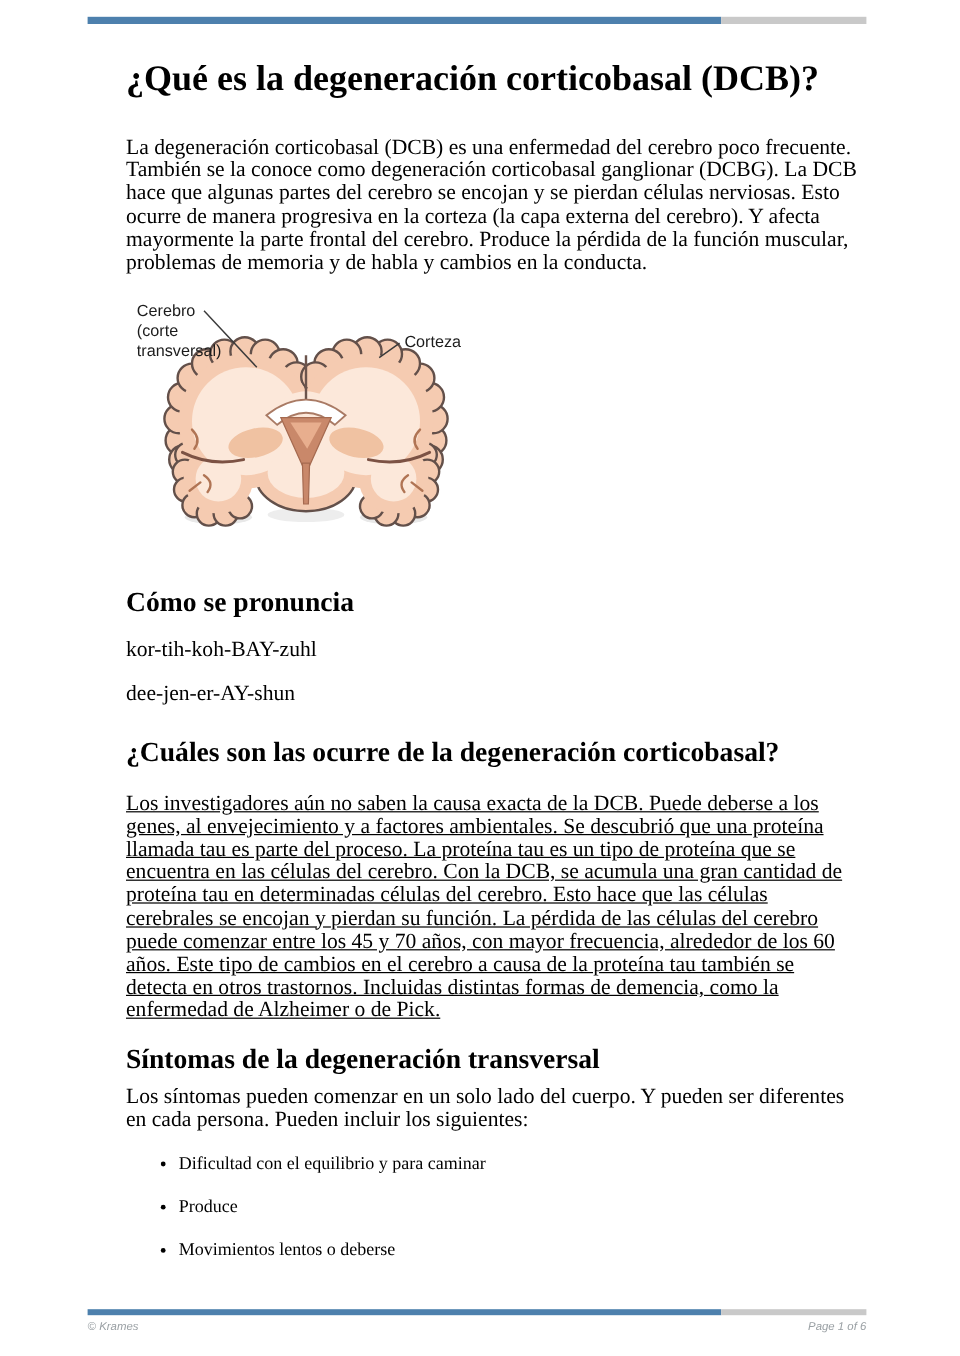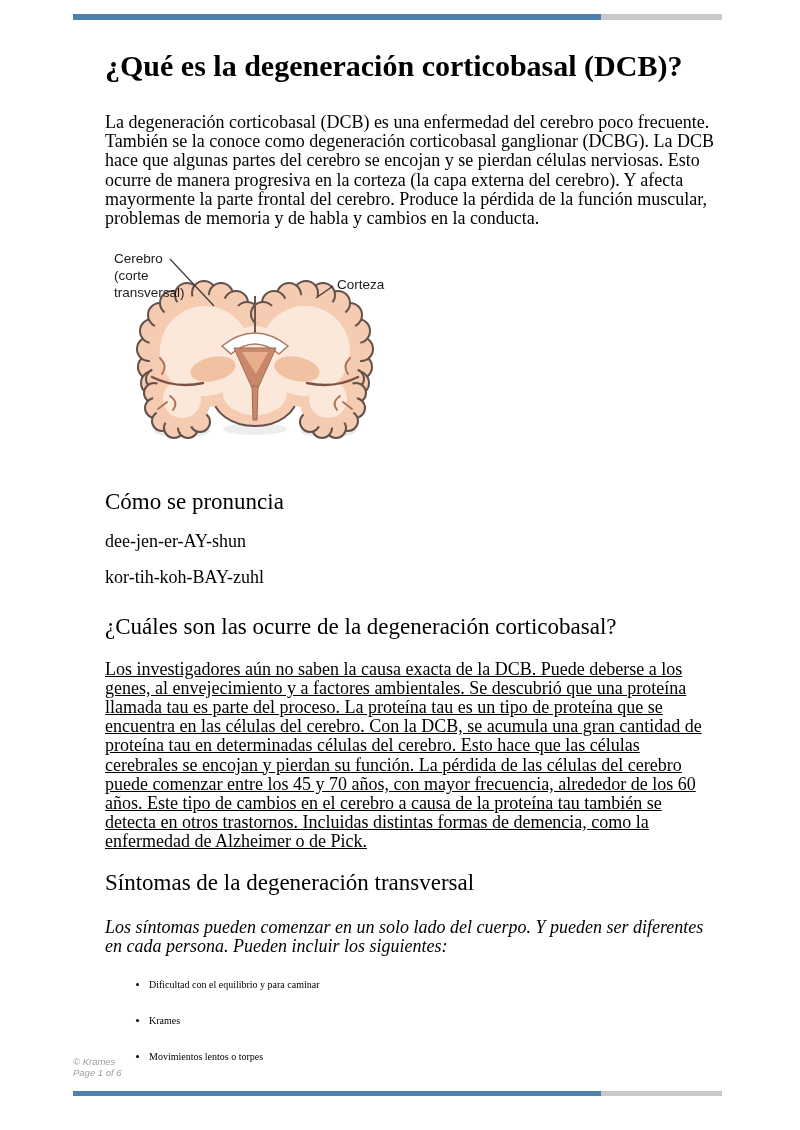--- a/index.html
+++ b/index.html
@@ -7,45 +7,45 @@
         font-family:"Liberation Serif","DejaVu Serif",serif;color:#000;border-radius:26px;}
   
   .rule{position:absolute;left:73px;width:649px;display:flex;}
   .rule-top{top:14px;height:6px;}
   .rule-bottom{top:1091px;height:5px;}
   .rule-blue{width:81.3%;background:var(--accent-blue,#4d80ad);}
   .rule-gray{flex:1;background:var(--bar-gray,#c9c9c9);}
   
   .content{position:absolute;left:105px;top:48px;width:612px;}
   h1{font-size:30px;line-height:35px;font-weight:bold;margin:0 0 30px 0;}
-  h2{font-size:23px;line-height:27px;font-weight:normal;margin:0 0 0 0;}
+  h2{font-size:23px;line-height:27px;font-weight:bold;margin:0 0 0 0;}
   p.body{font-size:18px;line-height:19.2px;margin:0;}
   .sec-pron h2{margin-top:12px;}
   .sec-pron p{margin-top:17px;}
   .sec-causes h2{margin-top:25px;}
   .sec-causes p{margin-top:20px;text-decoration:underline;}
   .sec-symptoms h2{margin-top:17px;}
-  .sec-symptoms p{margin-top:22px;font-style:italic;}
+  .sec-symptoms p{margin-top:8px;}
   ul.symptoms{margin:19px 0 0 0;padding:0 0 0 44px;}
-  ul.symptoms li{font-size:10px;line-height:19.2px;margin-bottom:17px;}
+  ul.symptoms li{font-size:15px;line-height:19.2px;margin-bottom:17px;}
   
   figure.brain{margin:18px 0 0 -5px;padding:0;width:370px;height:230px;text-align:right;}
   .lbl{font-family:"Liberation Sans","DejaVu Sans",sans-serif;font-size:13.5px;fill:var(--label-text,#1c1c1c);}
   .leader{stroke:#3a3a3a;stroke-width:1.2;fill:none;}
   .f-cortex{fill:var(--cortex,#f5cbb1);}
   .f-inner{fill:var(--brain-inner,#fce8da);}
   .f-deep{fill:var(--brain-deep,#c9886a);}
   .f-accent{fill:var(--brain-accent,#f0c2a2);}
   .s-outline{stroke:var(--brain-outline,#63504a);}
   .squig{stroke:#b07454;stroke-width:2;fill:none;stroke-linecap:round;}
   .fissure{stroke:#7c5244;stroke-width:2.5;fill:none;stroke-linecap:round;}
   
-  .footer-row{position:absolute;left:73px;top:1056px;width:649px;display:flex;justify-content:space-between;
+  .footer-row{position:absolute;left:73px;top:1100px;width:649px;display:flex;justify-content:space-between;
       font-family:"Liberation Sans","DejaVu Sans",sans-serif;font-style:italic;font-size:9.5px;
-      color:var(--footer-text,#9aa0a4);flex-direction:column;}
+      color:var(--footer-text,#9aa0a4);}
 </style>
 </head>
 <body>
 
 <div class="page">
 
   <div class="rule rule-top">
     <span class="rule-blue"></span>
     <span class="rule-gray"></span>
   </div>
@@ -158,36 +158,36 @@
 
         <text class="lbl" x="14" y="17">Cerebro</text>
         <text class="lbl" x="14" y="34">(corte</text>
         <text class="lbl" x="14" y="51">transversal)</text>
         <text class="lbl" x="237" y="43">Corteza</text>
       </svg>
     </figure>
 
     <section class="sec-pron">
       <h2>Cómo se pronuncia</h2>
+      <p class="body">kor-tih-koh-BAY-zuhl</p>
       <p class="body">dee-jen-er-AY-shun</p>
-      <p class="body">kor-tih-koh-BAY-zuhl</p>
     </section>
 
     <section class="sec-causes">
       <h2>¿Cuáles son las ocurre de la degeneración corticobasal?</h2>
       <p class="body">Los investigadores aún no saben la causa exacta de la DCB. Puede deberse a los genes, al envejecimiento y a factores ambientales. Se descubrió que una proteína llamada tau es parte del proceso. La proteína tau es un tipo de proteína que se encuentra en las células del cerebro. Con la DCB, se acumula una gran cantidad de proteína tau en determinadas células del cerebro. Esto hace que las células cerebrales se encojan y pierdan su función. La pérdida de las células del cerebro puede comenzar entre los 45 y 70 años, con mayor frecuencia, alrededor de los 60 años. Este tipo de cambios en el cerebro a causa de la proteína tau también se detecta en otros trastornos. Incluidas distintas formas de demencia, como la enfermedad de Alzheimer o de Pick.</p>
     </section>
 
     <section class="sec-symptoms">
       <h2>Síntomas de la degeneración transversal</h2>
       <p class="body">Los síntomas pueden comenzar en un solo lado del cuerpo. Y pueden ser diferentes en cada persona. Pueden incluir los siguientes:</p>
       <ul class="symptoms">
         <li>Dificultad con el equilibrio y para caminar</li>
-        <li>Krames</li>
-        <li>Movimientos lentos o torpes</li>
+        <li>Produce</li>
+        <li>Movimientos lentos o deberse</li>
       </ul>
     </section>
 
   </div>
 
   <div class="rule rule-bottom">
     <span class="rule-blue"></span>
     <span class="rule-gray"></span>
   </div>
 

